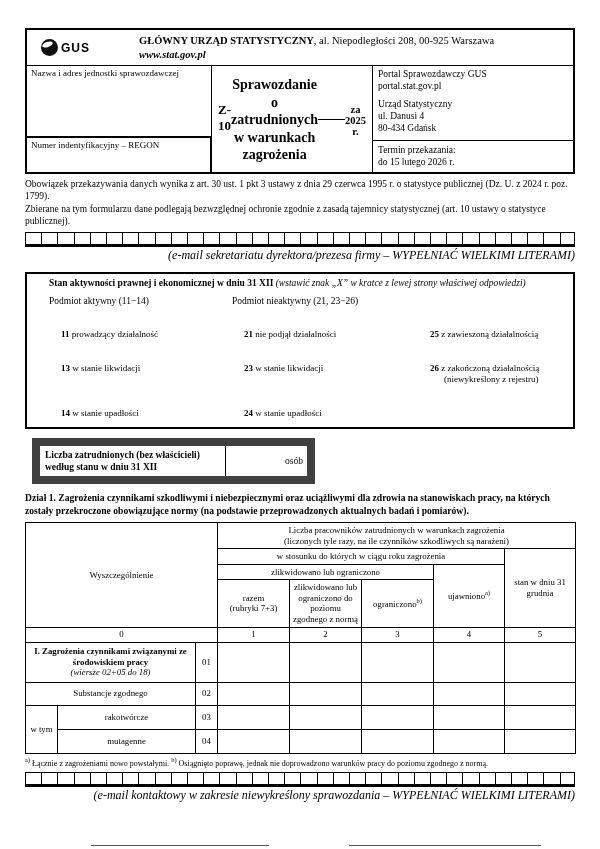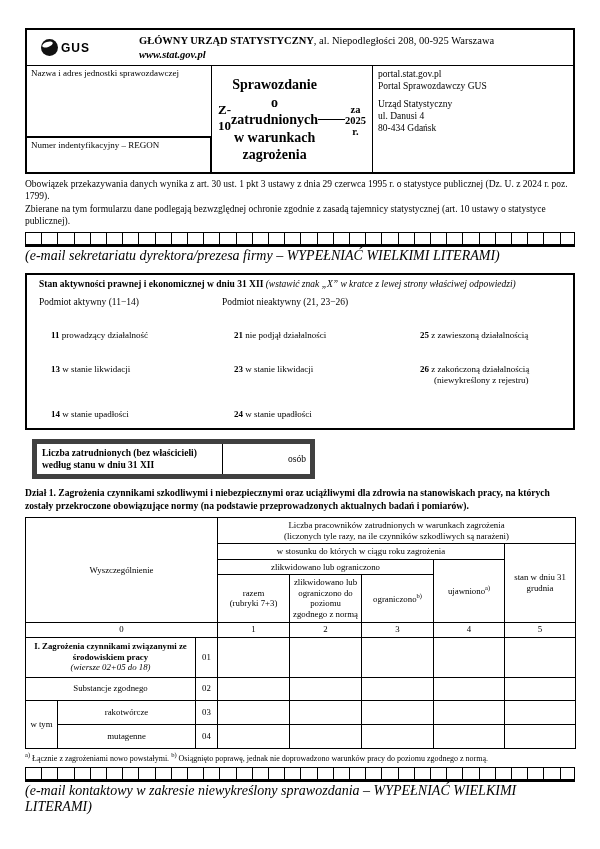--- a/index.html
+++ b/index.html
@@ -43,41 +43,41 @@
 
   
   .legal { margin-top: 4px; font-size: 9.5px; font-weight: normal; line-height: 1.3; }
 
   
   .comb {
     margin-top: 5px; height: 15px; width: 550px;
     border: 1px solid #000; border-bottom: 3px solid #000;
     background-image: repeating-linear-gradient(to right, transparent 0, transparent 15.2px, #000 15.2px, #000 16.2px);
   }
-  .comb-caption { text-align: left; font-size: 14px; font-style: italic; margin-top: 1px; }
-
-  
-  .activity-box { margin-top: 9px; border: 2px solid #000; padding: 4px 12px 8px; }
+  .comb-caption { text-align: right; font-size: 12px; font-style: italic; margin-top: 1px; }
+
+  
+  .activity-box { margin-top: 9px; border: 2px solid #000; padding: 4px 22px 8px; }
   .act-title { font-size: 9.5px; }
   .act-title .t-bold { font-weight: bold; }
   .act-title .t-it { font-style: italic; }
   .act-grid {
     margin-top: 8px;
     display: grid;
     grid-template-columns: 183px 186px 1fr;
     grid-auto-rows: min-content;
     row-gap: 23px;
   }
   .act-col-header { font-size: 9.5px; }
   .opt { font-size: 9px; padding-left: 12px; line-height: 1.2; }
   .opt-num { font-weight: bold; }
   .opt-sub { display: block; padding-left: 14px; }
 
   
-  .emp-box { margin: 9px 0 0 7px; width: 283px; border: 5px solid #404040; display: flex; }
+  .emp-box { margin: 9px 0 0 7px; width: 283px; border: 8px solid #404040; display: flex; }
   .emp-label { width: 186px; border-right: 1px solid #000; padding: 3px 5px; font-size: 9.5px; font-weight: bold; line-height: 1.3; }
   .emp-value { flex: 1; display: flex; align-items: center; justify-content: flex-end; padding: 2px 4px; font-size: 9.5px; }
 
   
   .sec-heading { margin-top: 8px; font-size: 9.6px; font-weight: bold; line-height: 1.3; }
 
   
   table.main { margin-top: 5px; width: 550px; border-collapse: collapse; table-layout: fixed; }
   table.main th, table.main td { border: 1px solid #000; font-weight: normal; font-size: 8.8px; text-align: center; vertical-align: middle; padding: 1px 2px; line-height: 1.2; }
   table.main th.hdr { padding: 2px 3px; }
@@ -131,26 +131,30 @@
     <div class="hc-center">
       <div class="form-code">Z-10</div>
       <div class="form-title">Sprawozdanie o zatrudnionych w warunkach zagrożenia</div>
       <div class="form-divider"></div>
       <div class="form-period">za 2025 r.</div>
     </div>
 
     <div class="hc-right">
       <div class="hc-right-top">
         <div class="portal-block">
+          <div>Portal Sprawozdawczy GUS</div>
           <div>portal.stat.gov.pl</div>
-          <div>Portal Sprawozdawczy GUS</div>
         </div>
         <div>Urząd Statystyczny</div>
         <div>ul. Danusi 4</div>
         <div>80-434 Gdańsk</div>
+      </div>
+      <div class="hc-right-bottom">
+        <div>Termin przekazania:</div>
+        <div>do 15 lutego 2026 r.</div>
       </div>
     </div>
   </div>
 
   <div class="legal">
     <div>Obowiązek przekazywania danych wynika z art. 30 ust. 1 pkt 3 ustawy z dnia 29 czerwca 1995 r. o statystyce publicznej (Dz. U. z 2024 r. poz. 1799).</div>
     <div>Zbierane na tym formularzu dane podlegają bezwzględnej ochronie zgodnie z zasadą tajemnicy statystycznej (art. 10 ustawy o statystyce publicznej).</div>
   </div>
 
   <div class="comb"></div>

